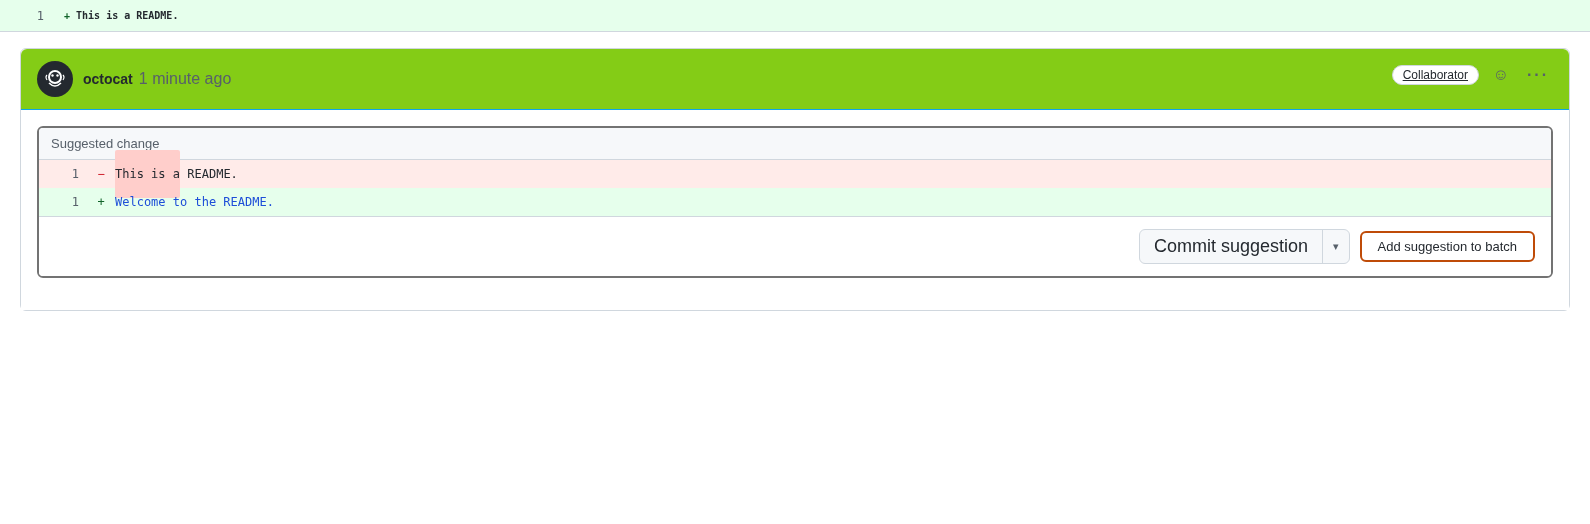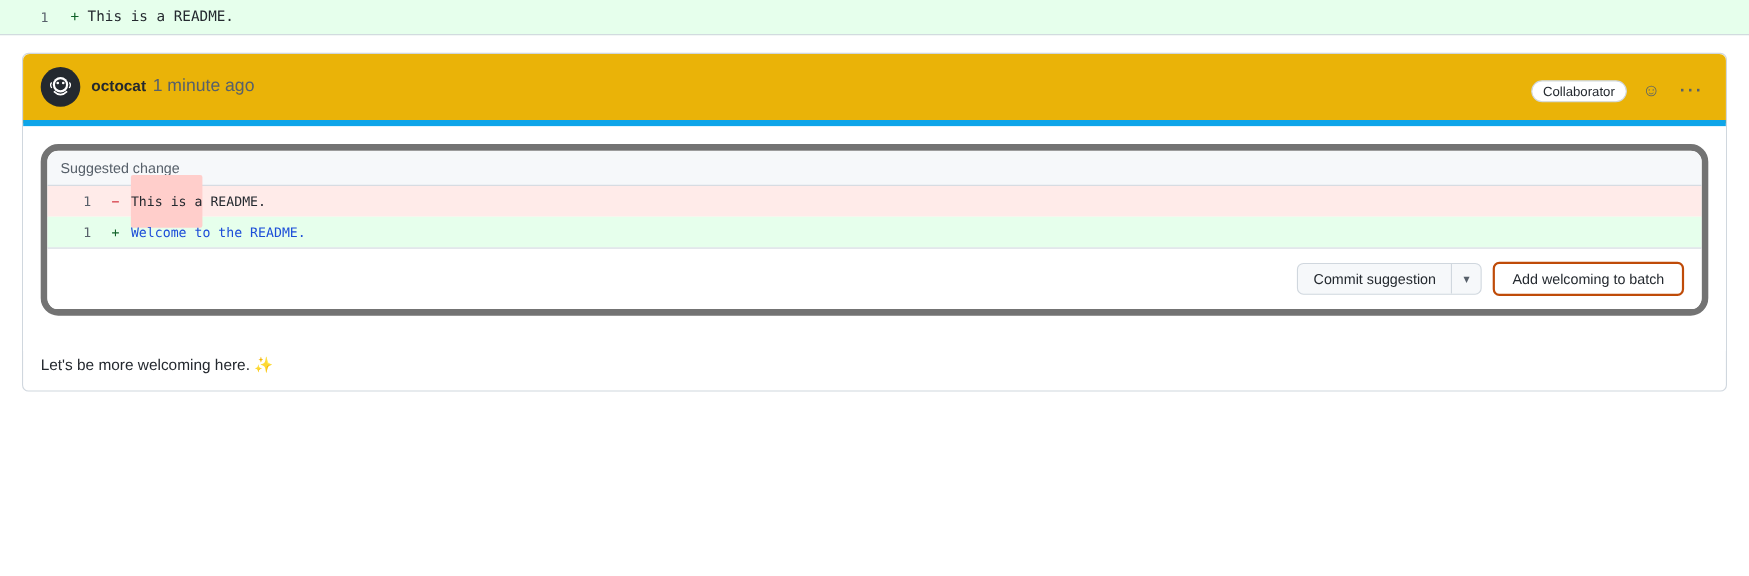--- a/index.html
+++ b/index.html
@@ -30,44 +30,45 @@
       width: 60px;
       text-align: right;
       padding-right: 16px;
       color: #57606a;
       font-family: ui-monospace, SFMono-Regular, "SF Mono", Menlo, monospace;
       font-size: 12px;
       user-select: none;
     }
     .diff-line-content {
       font-family: ui-monospace, SFMono-Regular, "SF Mono", Menlo, monospace;
-      font-size: 13px;
+      font-size: 10px;
       color: #24292f;
       padding-left: 4px;
+      font-weight: bold;
     }
     .diff-plus {
       color: #116329;
     }
 
     
     .comment-section {
       background: #ffffff;
       border: 1px solid #d0d7de;
       border-radius: 6px;
       margin: 16px 20px;
     }
 
     
     .comment-header {
       display: flex;
-      align-items: flex-end;
+      align-items: flex-start;
       justify-content: space-between;
       padding: 12px 16px;
-      border-bottom: 6px solid #0ea5e9;
-      background: #eab308;
+      border-bottom: 1px solid #0ea5e9;
+      background: #84cc16;
       border-radius: 6px 6px 0 0;
     }
     .comment-header-left {
       display: flex;
       align-items: center;
       gap: 10px;
     }
     .avatar {
       width: 36px;
       height: 36px;
@@ -101,20 +102,21 @@
       align-items: center;
       gap: 8px;
     }
     .collaborator-badge {
       border: 1px solid #d0d7de;
       border-radius: 20px;
       padding: 2px 10px;
       font-size: 12px;
       color: #24292f;
       background: #ffffff;
+      text-decoration: underline;
     }
     .emoji-button {
       width: 28px;
       height: 28px;
       border-radius: 50%;
       border: none;
       background: transparent;
       cursor: pointer;
       display: flex;
       align-items: center;
@@ -134,22 +136,22 @@
     }
 
     
     .comment-body {
       padding: 16px;
       background: #ffffff;
     }
 
     
     .suggested-change-box {
-      border: 6px solid #737373;
-      border-radius: 16px;
+      border: 2px solid #737373;
+      border-radius: 6px;
       margin-bottom: 16px;
       overflow: hidden;
     }
     .suggested-change-header {
       padding: 8px 12px;
       background: #f6f8fa;
       border-bottom: 1px solid #d0d7de;
       color: #57606a;
       font-size: 13px;
     }
@@ -219,21 +221,21 @@
       align-items: center;
       gap: 0;
       background: #f6f8fa;
       border: 1px solid #d0d7de;
       border-radius: 6px;
       cursor: pointer;
       overflow: hidden;
     }
     .commit-suggestion-label {
       padding: 6px 14px;
-      font-size: 13px;
+      font-size: 18px;
       font-weight: 500;
       color: #24292f;
       border-right: 1px solid #d0d7de;
     }
     .commit-suggestion-chevron {
       padding: 6px 10px;
       display: flex;
       align-items: center;
       justify-content: center;
       color: #57606a;
@@ -327,26 +329,22 @@
             <div class="suggestion-diff-row-content">Welcome to the README.</div>
           </div>
 
         </div>
 
         <div class="action-buttons-row">
           <div class="commit-suggestion-btn">
             <span class="commit-suggestion-label">Commit suggestion</span>
             <span class="commit-suggestion-chevron">▾</span>
           </div>
-          <button class="add-to-batch-btn">Add welcoming to batch</button>
+          <button class="add-to-batch-btn">Add suggestion to batch</button>
         </div>
       </div>
 
     </div>
 
-    <div class="comment-text">
-      <span>Let's be more welcoming here.</span>
-      <span class="sparkle">✨</span>
-    </div>
 
   </div>
 
 </div>
 
 </body></html>

